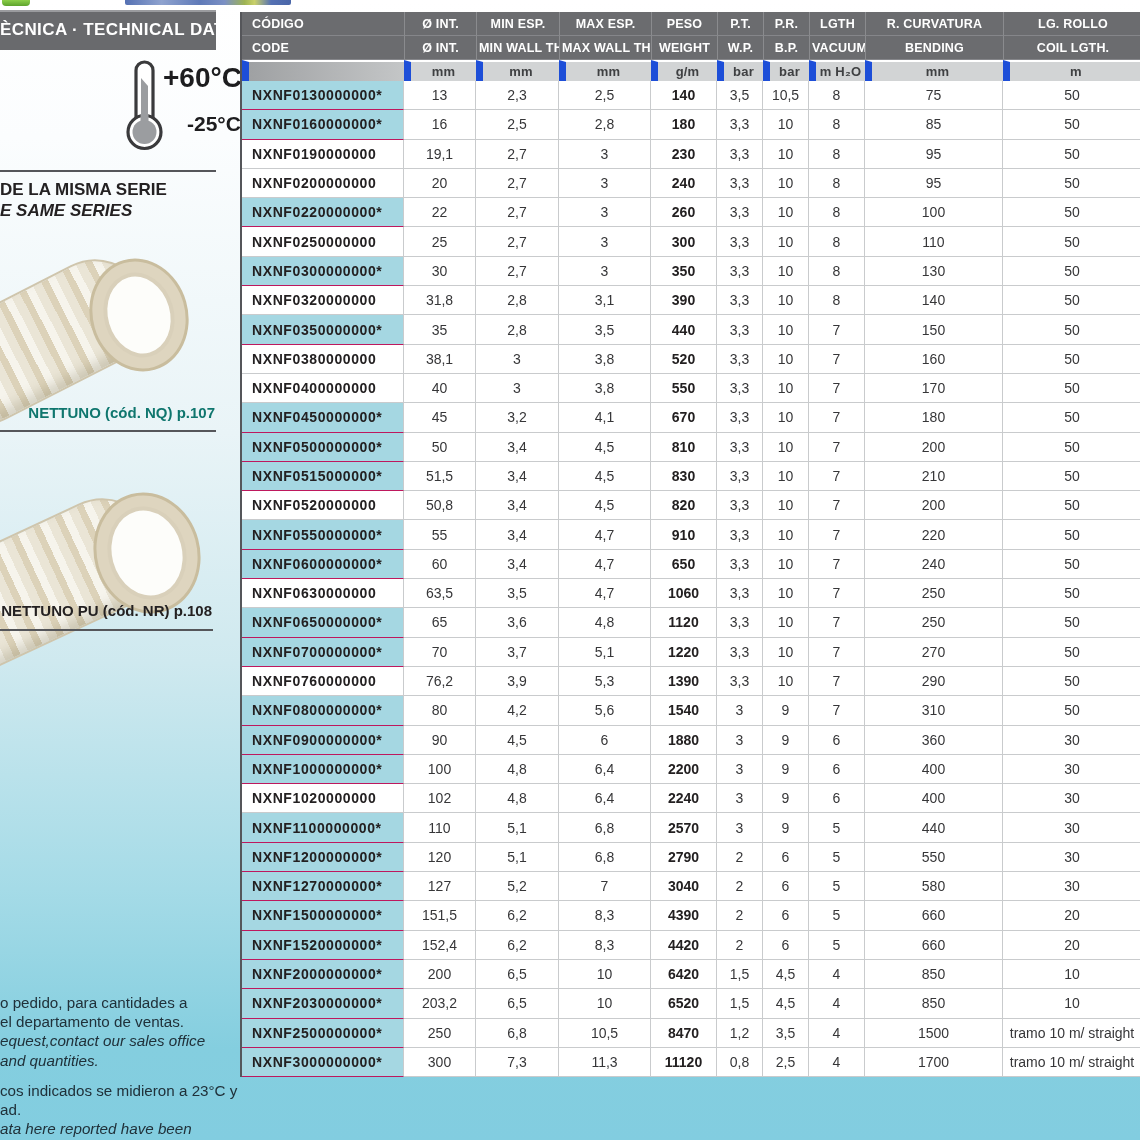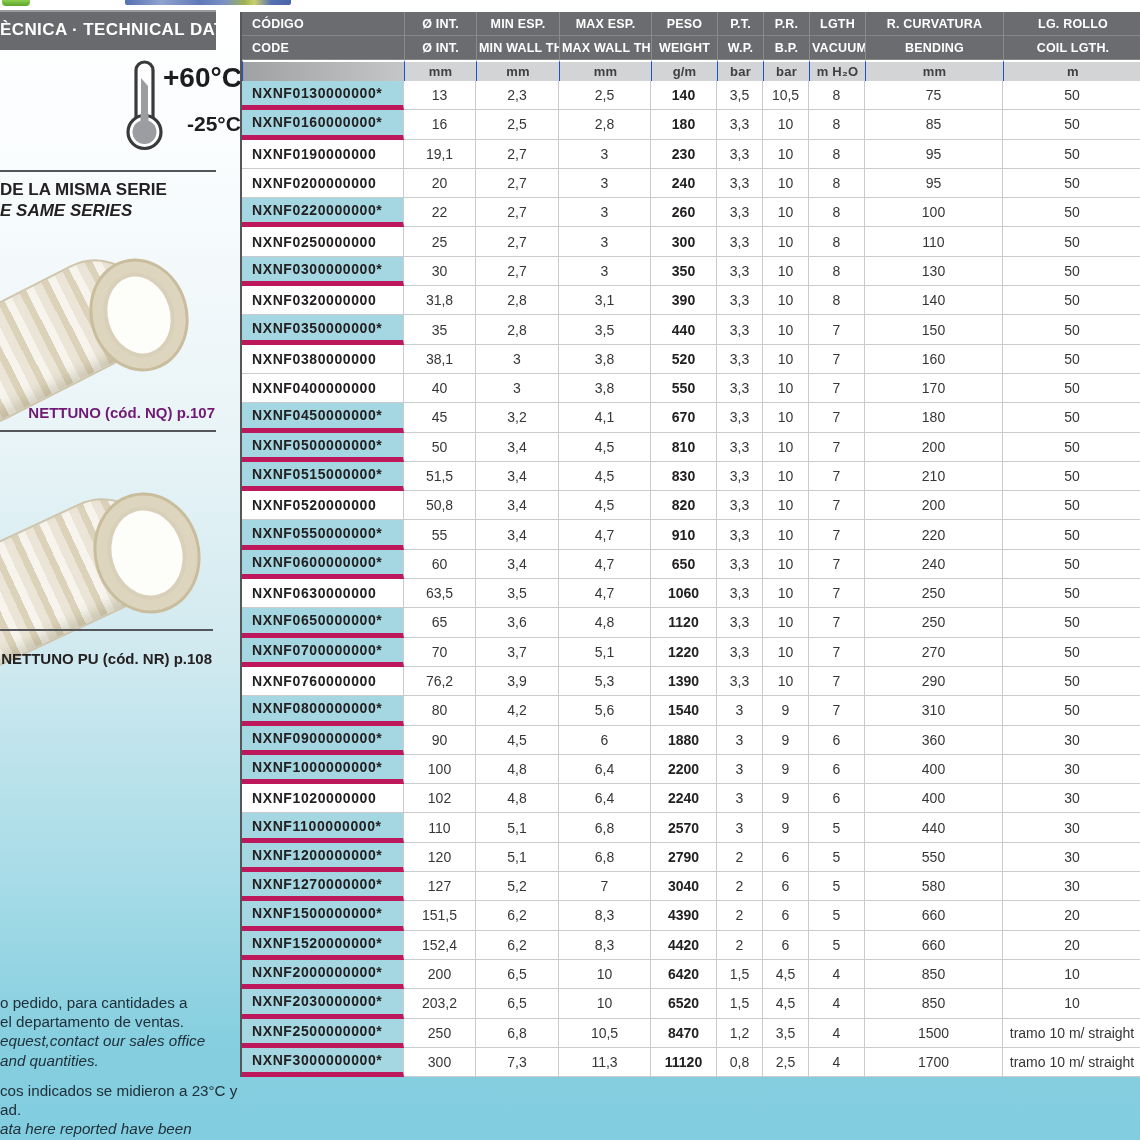--- a/index.html
+++ b/index.html
@@ -41,44 +41,44 @@
     border:2px solid #cfc5ac;box-shadow:inset 0 -8px 12px rgba(120,110,80,.25);}
   .hose .mouth{position:absolute;border-radius:50%;background:#ded5bf;border:3px solid #c9bd9e;}
   .hose .mouth::after{content:'';position:absolute;inset:11px;border-radius:50%;background:#fdfdfa;border:4px solid #d9d0ba;}
   .hose1{left:-78px;top:228px;}
   .hose1 .body{left:0;top:60px;width:230px;height:104px;transform:rotate(-27deg);}
   .hose1 .mouth{left:168px;top:30px;width:92px;height:108px;transform:rotate(-16deg);}
   .hose2{left:-88px;top:462px;}
   .hose2 .body{left:0;top:66px;width:250px;height:110px;transform:rotate(-25deg);}
   .hose2 .mouth{left:182px;top:30px;width:100px;height:116px;transform:rotate(-15deg);}
 
-  .caption1{left:0;top:404px;width:215px;text-align:right;font-size:15px;font-weight:bold;color:#701a75;white-space:nowrap;}
-  .caption2{left:0;top:602px;width:212px;text-align:right;font-size:15px;font-weight:bold;color:#242122;white-space:nowrap;margin-top:48px;}
+  .caption1{left:0;top:404px;width:215px;text-align:right;font-size:15px;font-weight:bold;color:#0f766e;white-space:nowrap;}
+  .caption2{left:0;top:602px;width:212px;text-align:right;font-size:15px;font-weight:bold;color:#242122;white-space:nowrap;}
 
   
   .footnotes{left:0;top:993px;width:240px;color:#20313a;}
   .fn-line{font-size:15.2px;line-height:19.2px;white-space:nowrap;}
   .fn-line.it{font-style:italic;}
   .fn-gap{height:11px;}
 
   
   .tbl-wrap{left:240px;top:12px;width:1082px;}
   table.spec{border-collapse:separate;border-spacing:0;table-layout:fixed;width:900px;border-left:2px solid #55565a;}
   table.spec th,table.spec td{box-sizing:border-box;overflow:hidden;white-space:nowrap;}
   thead th{background:#6b6c6f;color:#fff;font-weight:bold;font-size:12.5px;letter-spacing:.2px;
     border-left:1px solid #8a8b8e;border-bottom:1px solid #85868a;height:24px;text-align:center;padding:0 2px;}
   thead tr th:first-child{text-align:left;padding-left:10px;border-left:none;}
   thead tr.units th{background:#d2d4d5;color:#3f4042;font-size:13px;height:21px;border-top:2px solid #ffffff;
-    border-left:1px solid #1d4ed8;border-bottom:none;}
+    border-left:7px solid #1d4ed8;border-bottom:none;}
   thead tr.units th:first-child{background:linear-gradient(90deg,#9fa1a3,#c4c6c7);}
   tbody td{background:#ffffff;height:29.3px;text-align:center;font-size:14px;color:#363638;
     border-bottom:1px solid #c9cbcd;border-right:1px solid #c9cbcd;padding:0 2px;}
   tbody td.code{text-align:left;padding-left:10px;font-weight:bold;font-size:14px;letter-spacing:.6px;color:#232021;
     border-right:1px solid #c9cbcd;}
-  tbody td.code.hl{background:#a5d7e2;border-bottom:5px solid #be185d;margin-top:12px;}
+  tbody td.code.hl{background:#a5d7e2;border-bottom:1px solid #be185d;margin-top:12px;}
   tbody td.peso{font-weight:bold;color:#232021;}
 </style>
 </head>
 <body>
 
 <div class="abs green-frag"></div>
 <div class="abs logo-strip"></div>
 
 <div class="abs banner">
   <span>ÈCNICA · TECHNICAL DATA</span>

